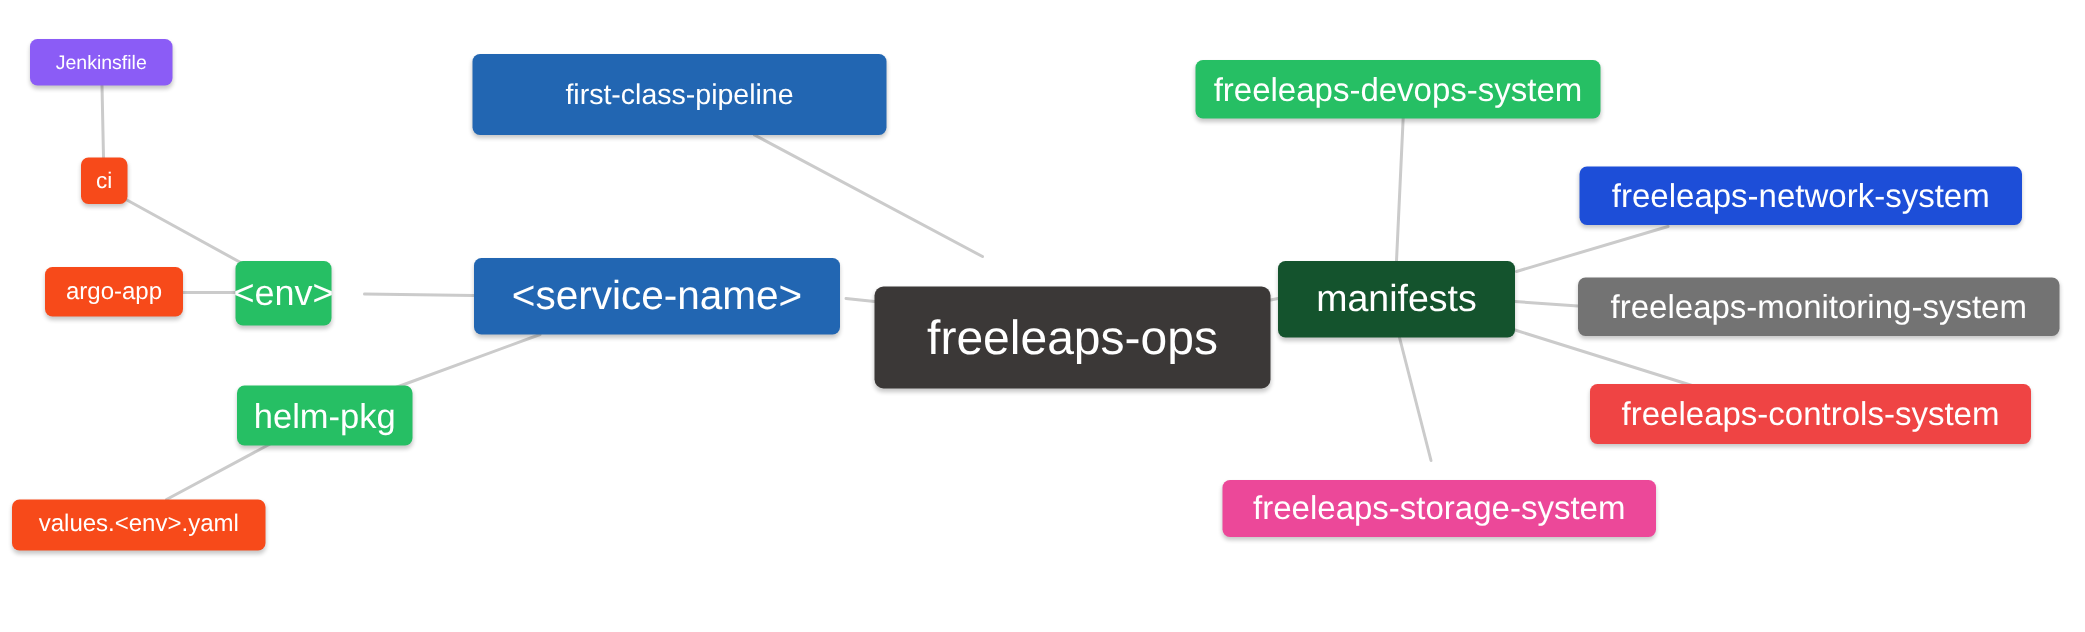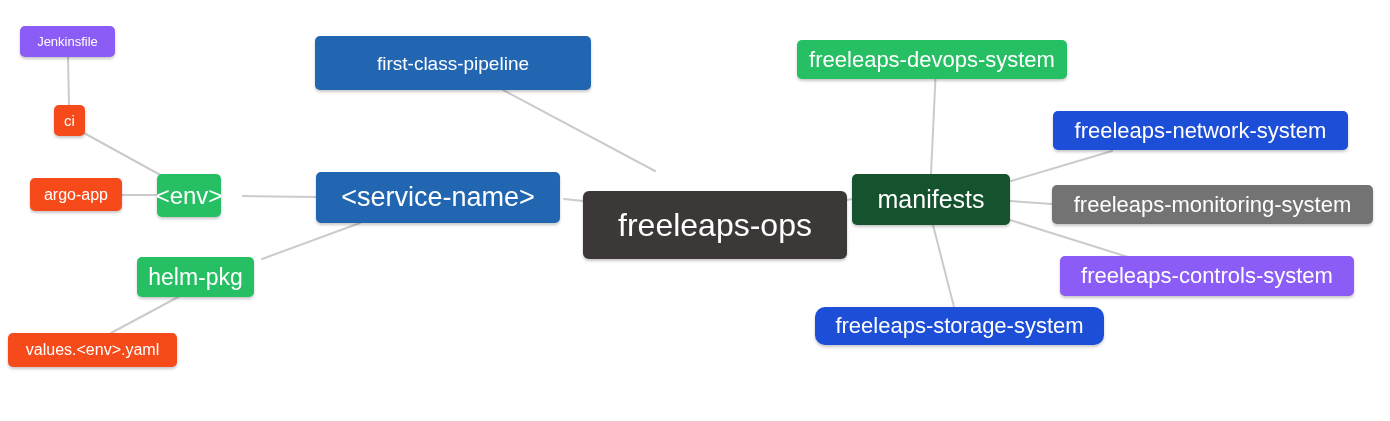--- a/index.html
+++ b/index.html
@@ -58,24 +58,24 @@
       <line x1="1010" y1="201" x2="1052" y2="204" stroke="#CBCBCB" stroke-width="2" stroke-linecap="round"></line>
       <line x1="1010" y1="220" x2="1128" y2="257" stroke="#CBCBCB" stroke-width="2" stroke-linecap="round"></line>
       <line x1="933" y1="225" x2="954" y2="307" stroke="#CBCBCB" stroke-width="2" stroke-linecap="round"></line>
     </svg>
   <div>
       <div class="node root" style="left: 583px; top: 171px; width: 264px; height: 68px; background: rgb(59, 56, 55); color: rgb(255, 255, 255); font-size: 32px; margin-top: 20px;">freeleaps-ops</div>
       <div class="node" style="left: 315px; top: 36px; width: 276px; height: 54px; background: rgb(34, 102, 178); color: rgb(255, 255, 255); font-size: 19px;">first-class-pipeline</div>
       <div class="node" style="left: 316px; top: 172px; width: 244px; height: 51px; background: rgb(34, 102, 178); color: rgb(255, 255, 255); font-size: 27px;">&lt;service-name&gt;</div>
       <div class="node" style="left: 852px; top: 174px; width: 158px; height: 51px; background: #14532d; color: rgb(255, 255, 255); font-size: 25px;">manifests</div>
       <div class="node" style="left: 157px; top: 174px; width: 64px; height: 43px; background: rgb(38, 191, 100); color: rgb(255, 255, 255); font-size: 24px;">&lt;env&gt;</div>
-      <div class="node" style="left: 137px; top: 257px; width: 117px; height: 40px; background: rgb(38, 191, 100); color: rgb(255, 255, 255); font-size: 23px;">helm-pkg</div>
+      <div class="node" style="left: 158px; top: 257px; width: 117px; height: 40px; background: rgb(38, 191, 100); color: rgb(255, 255, 255); font-size: 23px;">helm-pkg</div>
       <div class="node" style="left: 20px; top: 26px; width: 95px; height: 31px; background: #8b5cf6; color: rgb(255, 255, 255); font-size: 13px;">Jenkinsfile</div>
       <div class="node" style="left: 54px; top: 105px; width: 31px; height: 31px; background: rgb(247, 74, 26); color: rgb(255, 255, 255); font-size: 15px;">ci</div>
       <div class="node" style="left: 30px; top: 178px; width: 92px; height: 33px; background: rgb(247, 74, 26); color: rgb(255, 255, 255); font-size: 16px;">argo-app</div>
       <div class="node" style="left: 8px; top: 333px; width: 169px; height: 34px; background: rgb(247, 74, 26); color: #ffffff; font-size: 16px;">values.&lt;env&gt;.yaml</div>
       <div class="node" style="left: 797px; top: 40px; width: 270px; height: 39px; background: rgb(38, 191, 100); color: rgb(255, 255, 255); font-size: 22px; text-align: center;">freeleaps-devops-system</div>
       <div class="node" style="left: 1053px; top: 111px; width: 295px; height: 39px; background: #1d4ed8; color: rgb(255, 255, 255); font-size: 22px;">freeleaps-network-system</div>
       <div class="node" style="left: 1052px; top: 185px; width: 321px; height: 39px; background: #737373; color: rgb(255, 255, 255); font-size: 22px;">freeleaps-monitoring-system</div>
-      <div class="node" style="left: 1060px; top: 256px; width: 294px; height: 40px; background: #8b5cf6; color: rgb(255, 255, 255); font-size: 22px;">freeleaps-controls-system</div>
-      <div class="node" style="left: 815px; top: 307px; width: 289px; height: 38px; background: #1d4ed8; color: rgb(255, 255, 255); font-size: 22px; border-radius: 10px;">freeleaps-storage-system</div>
+      <div class="node" style="left: 1060px; top: 256px; width: 294px; height: 40px; background: #ef4444; color: rgb(255, 255, 255); font-size: 22px;">freeleaps-controls-system</div>
+      <div class="node" style="left: 815px; top: 320px; width: 289px; height: 38px; background: #ec4899; color: rgb(255, 255, 255); font-size: 22px;">freeleaps-storage-system</div>
     </div>
 </div>
 
 </body></html>

